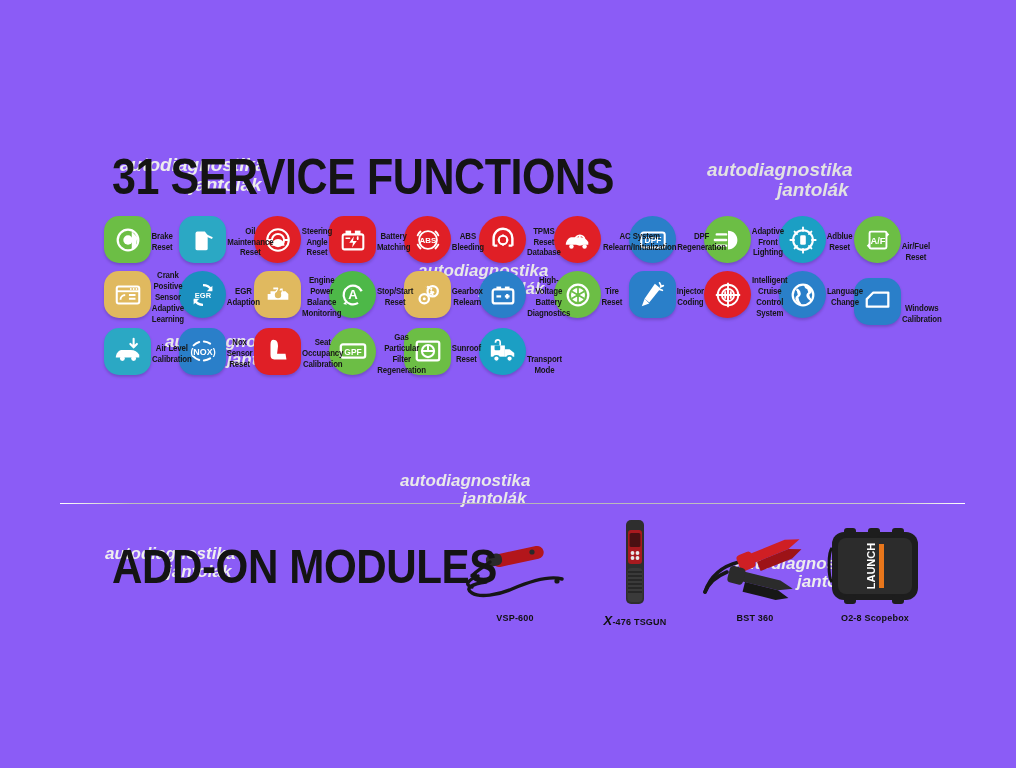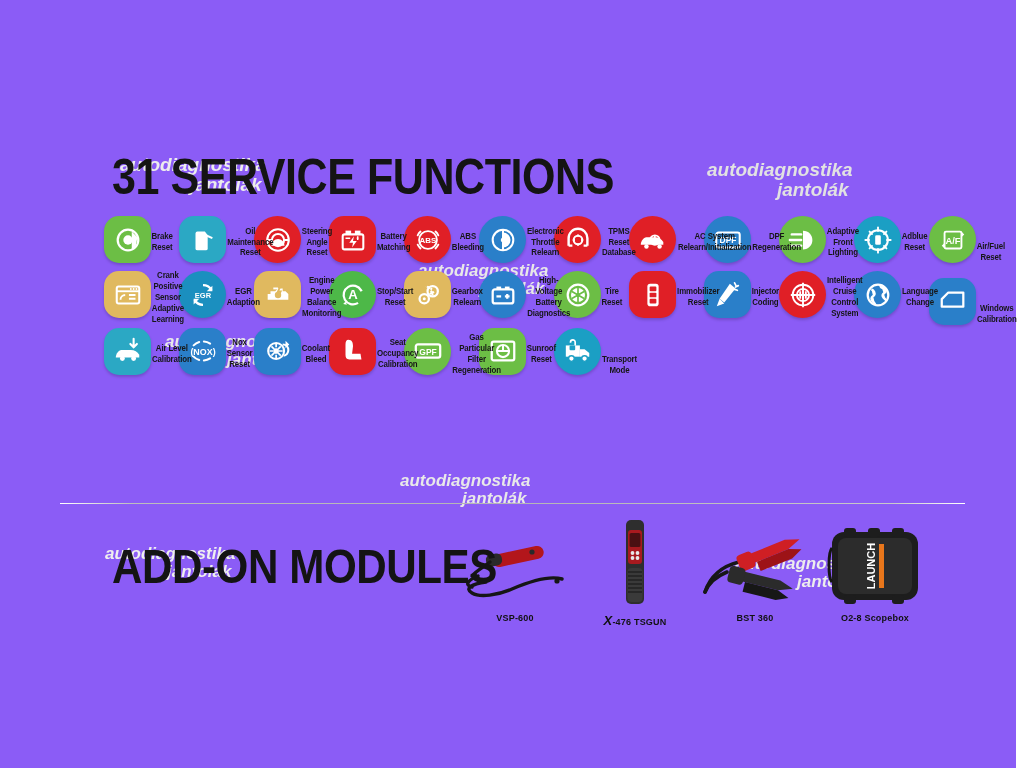--- a/index.html
+++ b/index.html
@@ -188,31 +188,20 @@
           <div class="ico ci" style="background: rgb(224, 31, 38);">
             <svg width="30" height="30" viewBox="0 0 32 32">
               <circle cx="16" cy="16" r="9.5" fill="none" stroke="#ffffff" stroke-width="2"></circle>
               <text x="16" y="19" font-size="8.5" font-family="Liberation Sans,sans-serif" font-weight="bold" fill="#ffffff" text-anchor="middle">ABS</text>
               <path d="M5 11a13 13 0 0 1 3-4M27 11a13 13 0 0 0-3-4M5 21a13 13 0 0 0 3 4M27 21a13 13 0 0 1-3 4" stroke="#ffffff" stroke-width="2" fill="none" stroke-linecap="round"></path>
             </svg>
           </div>
           <div class="fn-label">ABS Bleeding</div>
         </div>
         <div class="fn">
-          <div class="ico ci" style="background: rgb(42, 127, 201);">
-            <svg width="30" height="30" viewBox="0 0 32 32">
-              <circle cx="16" cy="16" r="11" fill="none" stroke="#ffffff" stroke-width="2.2"></circle>
-              <path d="M16 5v22" stroke="#ffffff" stroke-width="2.2"></path>
-              <path d="M16 8a8 8 0 0 1 0 16z" fill="#ffffff"></path>
-              <circle cx="16" cy="16" r="2.4" fill="#ffffff"></circle>
-            </svg>
-          </div>
-          <div class="fn-label">Electronic Throttle Relearn</div>
-        </div>
-        <div class="fn">
           <div class="ico ci" style="background: rgb(224, 31, 38);">
             <svg width="30" height="30" viewBox="0 0 32 32">
               <path d="M6 22V14a10 10 0 0 1 20 0v8" fill="none" stroke="#ffffff" stroke-width="2.6"></path>
               <path d="M6 22h4M22 22h4" stroke="#ffffff" stroke-width="2.6"></path>
               <circle cx="16" cy="16" r="4.6" fill="none" stroke="#ffffff" stroke-width="2.2"></circle>
               <path d="M16 10v2.2M16 19.8V22M10.5 16h2.2M19.3 16h2.2" stroke="#ffffff" stroke-width="2"></path>
             </svg>
           </div>
           <div class="fn-label">TPMS Reset Database</div>
         </div>
@@ -343,31 +332,20 @@
             <svg width="30" height="30" viewBox="0 0 32 32">
               <circle cx="16" cy="16" r="11" fill="none" stroke="#ffffff" stroke-width="2.4"></circle>
               <circle cx="16" cy="16" r="7.5" fill="#ffffff"></circle>
               <path d="M16 8.5v15M9.5 12.2l13 7.6M9.5 19.8l13-7.6" stroke="#6cbe45" stroke-width="1.8"></path>
               <circle cx="16" cy="16" r="2.2" fill="#6cbe45"></circle>
             </svg>
           </div>
           <div class="fn-label">Tire Reset</div>
         </div>
         <div class="fn">
-          <div class="ico sq" style="background: rgb(224, 31, 38);">
-            <svg width="30" height="30" viewBox="0 0 32 32">
-              <rect x="10" y="4" width="12" height="24" rx="3" fill="#ffffff"></rect>
-              <rect x="12.4" y="7" width="7.2" height="5" rx="1" fill="#e01f26"></rect>
-              <rect x="12.4" y="13.5" width="7.2" height="5" rx="1" fill="#e01f26"></rect>
-              <rect x="12.4" y="20" width="7.2" height="5" rx="1" fill="#e01f26"></rect>
-            </svg>
-          </div>
-          <div class="fn-label">Immobilizer Reset</div>
-        </div>
-        <div class="fn">
           <div class="ico sq" style="background: rgb(42, 127, 201);">
             <svg width="30" height="30" viewBox="0 0 32 32">
               <path d="M18 4l6 5-12 15-5-4z" fill="#ffffff"></path>
               <path d="M7 20l-3 8 8-3z" fill="#ffffff"></path>
               <path d="M23 3l1.5 3M27 6l-3 1.5M26 11l-3-1" stroke="#ffffff" stroke-width="1.8" stroke-linecap="round"></path>
             </svg>
           </div>
           <div class="fn-label">Injector Coding</div>
         </div>
         <div class="fn">
@@ -412,32 +390,20 @@
           <div class="fn-label">Air Level Calibration</div>
         </div>
         <div class="fn">
           <div class="ico sq" style="background: rgb(42, 127, 201);">
             <svg width="30" height="30" viewBox="0 0 32 32">
               <text x="16" y="20" font-size="9.5" font-family="Liberation Sans,sans-serif" font-weight="bold" fill="#ffffff" text-anchor="middle">(NOX)</text>
               <path d="M6 10a14 14 0 0 1 20 0M6 22a14 14 0 0 0 20 0" stroke="#ffffff" stroke-width="2.2" fill="none" stroke-linecap="round" stroke-dasharray="7 5"></path>
             </svg>
           </div>
           <div class="fn-label">Nox Sensor Reset</div>
-        </div>
-        <div class="fn">
-          <div class="ico sq" style="background: rgb(42, 127, 201);">
-            <svg width="30" height="30" viewBox="0 0 32 32">
-              <circle cx="14" cy="16" r="8.5" fill="none" stroke="#ffffff" stroke-width="2.2"></circle>
-              <circle cx="14" cy="16" r="3" fill="#ffffff"></circle>
-              <path d="M14 8v4M14 20v4M7 16h4M17 16h4M9 11l3 3M19 21l-3-3M9 21l3-3M19 11l-3 3" stroke="#ffffff" stroke-width="1.8"></path>
-              <path d="M21 9c4 0 6 3 6 6s-2 6-5 6" stroke="#ffffff" stroke-width="2.2" fill="none"></path>
-              <path d="M24 5l4 4-4 4z" fill="#ffffff"></path>
-            </svg>
-          </div>
-          <div class="fn-label">Coolant Bleed</div>
         </div>
         <div class="fn">
           <div class="ico sq" style="background: rgb(224, 31, 38);">
             <svg width="30" height="30" viewBox="0 0 32 32">
               <path d="M11 4c4 0 5 3 5 7l-1 8h9l1 6H12c-3 0-4-2-4-5V9c0-3 1-5 3-5z" fill="#ffffff"></path>
             </svg>
           </div>
           <div class="fn-label">Seat Occupancy Calibration</div>
         </div>
         <div class="fn">

